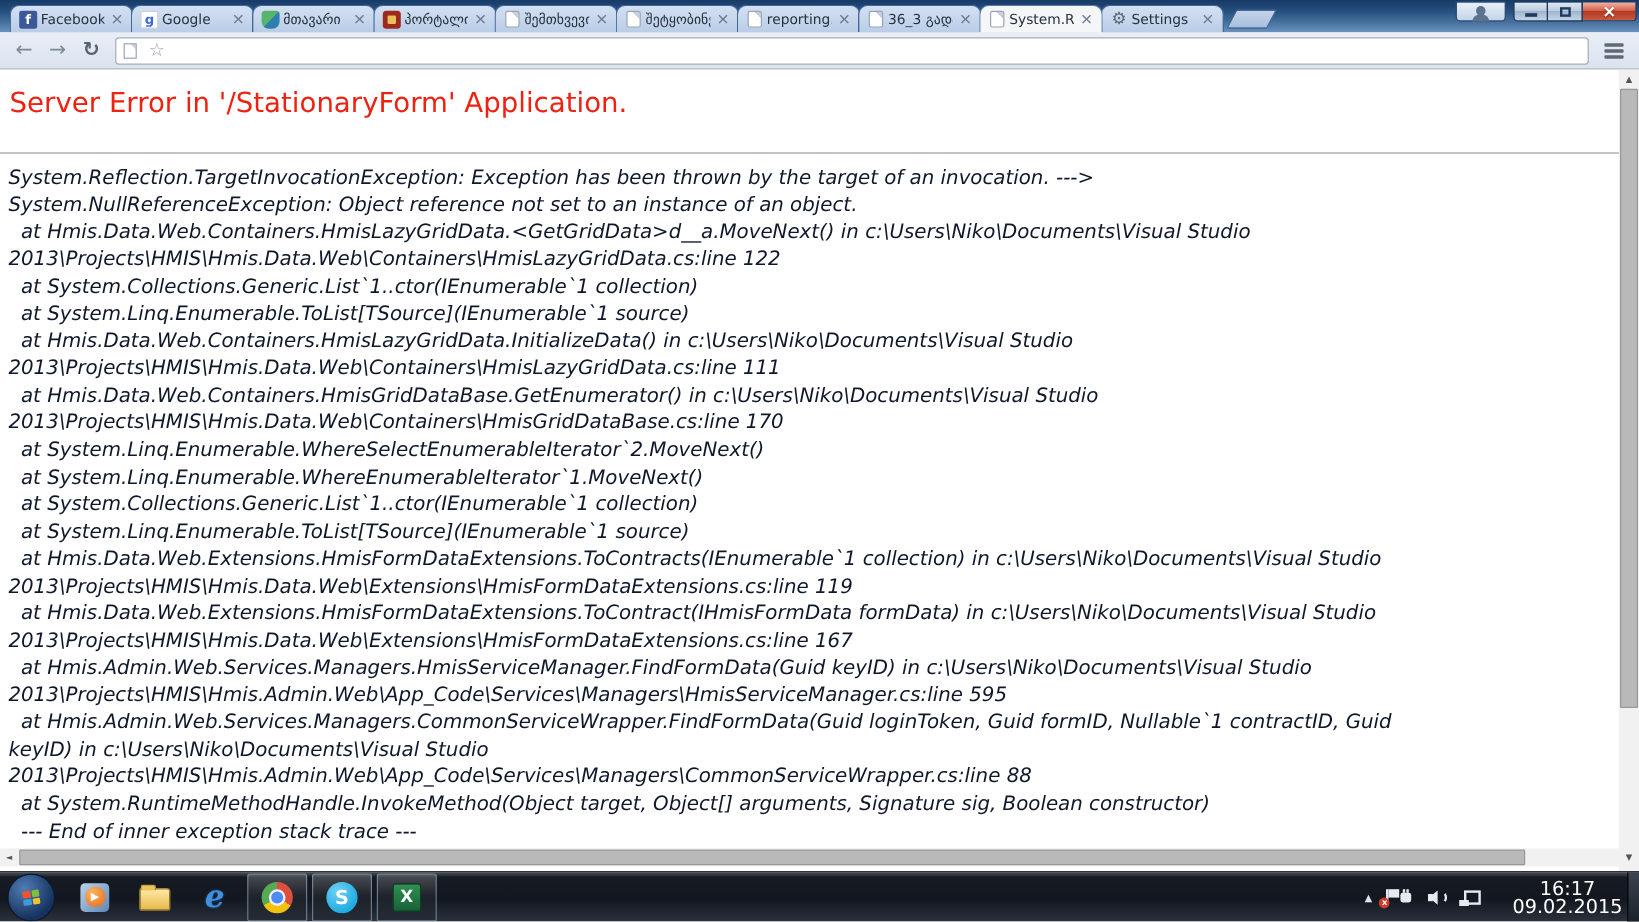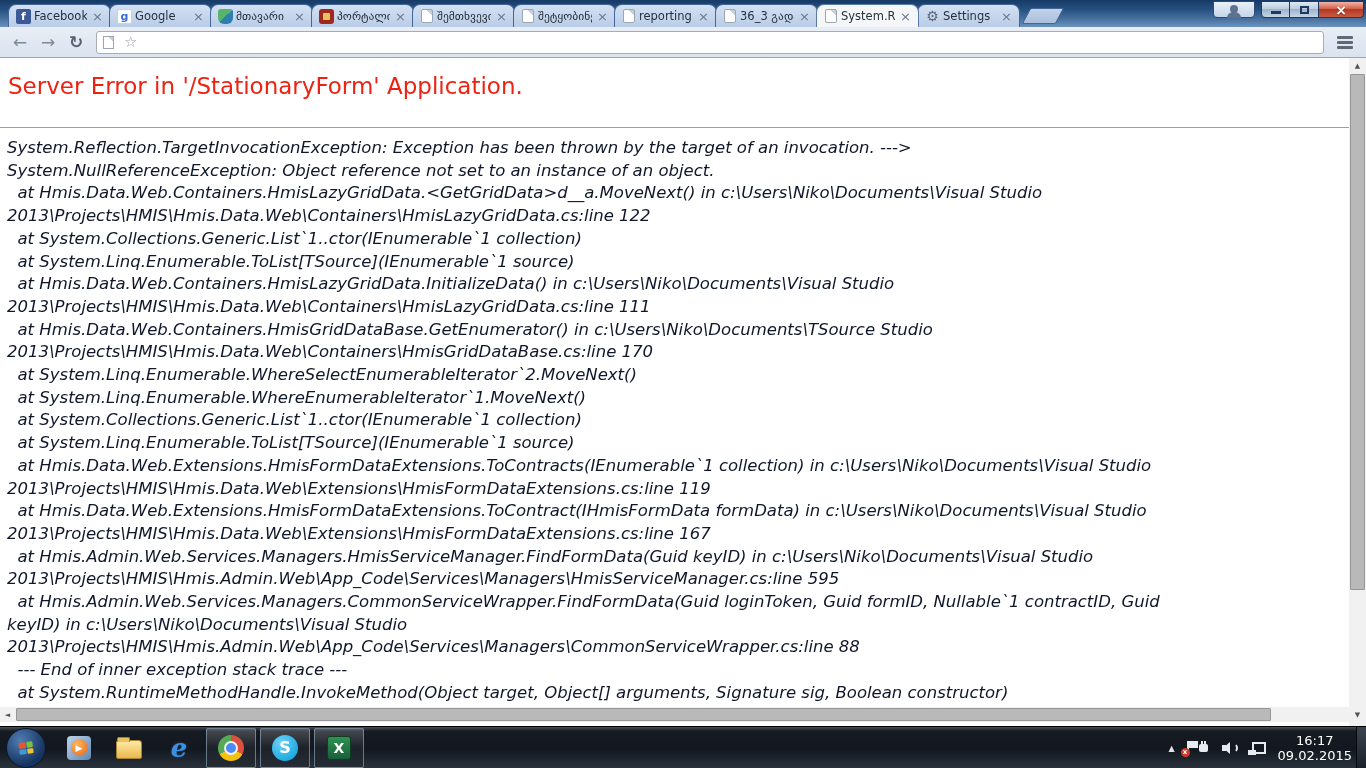--- a/index.html
+++ b/index.html
@@ -133,21 +133,21 @@
   .ico-plug::after { content:""; position:absolute; left:5px; top:0; width:2px; height:3px; background:#e6ebef;
     box-shadow:3px 0 0 #e6ebef; }
   .ico-vol::before { content:""; position:absolute; left:0; top:4px; width:4px; height:6px; background:#e6ebef; }
   .ico-vol::after { content:""; position:absolute; left:1px; top:1px; border-top:6px solid transparent;
     border-bottom:6px solid transparent; border-right:7px solid #e6ebef; }
   .vol-wave { position:absolute; left:10px; top:2px; width:6px; height:10px; border:2px solid #e6ebef;
     border-left:none; border-radius:0 8px 8px 0; border-top-color:transparent; border-bottom-color:transparent; }
   .ico-net::before { content:""; position:absolute; left:4px; top:1px; width:10px; height:8px;
     border:2px solid #e6ebef; background:transparent; }
   .ico-net::after { content:""; position:absolute; left:0; bottom:0; width:8px; height:5px; background:#e6ebef; }
-  .clock { color:#fff; font-size:13px; text-align:center; line-height:15px; margin-left:4px; }
+  .clock { color:#fff; font-size:16px; text-align:center; line-height:15px; margin-left:18px; }
   .show-desktop { position:absolute; right:0; top:0; width:10px; height:42px; border-left:1px solid #05080c;
     background:linear-gradient(180deg,#3a4450,#1a2028); }
 </style>
 </head>
 <body>
 
 <div id="window">
 
   <div class="tabstrip">
     <div class="tabs-row">
@@ -253,37 +253,37 @@
     <hr class="rule">
     <div class="stack">
       <div class="sline">System.Reflection.TargetInvocationException: Exception has been thrown by the target of an invocation. ---&gt;</div>
       <div class="sline">System.NullReferenceException: Object reference not set to an instance of an object.</div>
       <div class="sline">  at Hmis.Data.Web.Containers.HmisLazyGridData.&lt;GetGridData&gt;d__a.MoveNext() in c:\Users\Niko\Documents\Visual Studio</div>
       <div class="sline">2013\Projects\HMIS\Hmis.Data.Web\Containers\HmisLazyGridData.cs:line 122</div>
       <div class="sline">  at System.Collections.Generic.List`1..ctor(IEnumerable`1 collection)</div>
       <div class="sline">  at System.Linq.Enumerable.ToList[TSource](IEnumerable`1 source)</div>
       <div class="sline">  at Hmis.Data.Web.Containers.HmisLazyGridData.InitializeData() in c:\Users\Niko\Documents\Visual Studio</div>
       <div class="sline">2013\Projects\HMIS\Hmis.Data.Web\Containers\HmisLazyGridData.cs:line 111</div>
-      <div class="sline">  at Hmis.Data.Web.Containers.HmisGridDataBase.GetEnumerator() in c:\Users\Niko\Documents\TSource Studio</div>
+      <div class="sline">  at Hmis.Data.Web.Containers.HmisGridDataBase.GetEnumerator() in c:\Users\Niko\Documents\Visual Studio</div>
       <div class="sline">2013\Projects\HMIS\Hmis.Data.Web\Containers\HmisGridDataBase.cs:line 170</div>
       <div class="sline">  at System.Linq.Enumerable.WhereSelectEnumerableIterator`2.MoveNext()</div>
       <div class="sline">  at System.Linq.Enumerable.WhereEnumerableIterator`1.MoveNext()</div>
       <div class="sline">  at System.Collections.Generic.List`1..ctor(IEnumerable`1 collection)</div>
       <div class="sline">  at System.Linq.Enumerable.ToList[TSource](IEnumerable`1 source)</div>
       <div class="sline">  at Hmis.Data.Web.Extensions.HmisFormDataExtensions.ToContracts(IEnumerable`1 collection) in c:\Users\Niko\Documents\Visual Studio</div>
       <div class="sline">2013\Projects\HMIS\Hmis.Data.Web\Extensions\HmisFormDataExtensions.cs:line 119</div>
       <div class="sline">  at Hmis.Data.Web.Extensions.HmisFormDataExtensions.ToContract(IHmisFormData formData) in c:\Users\Niko\Documents\Visual Studio</div>
       <div class="sline">2013\Projects\HMIS\Hmis.Data.Web\Extensions\HmisFormDataExtensions.cs:line 167</div>
       <div class="sline">  at Hmis.Admin.Web.Services.Managers.HmisServiceManager.FindFormData(Guid keyID) in c:\Users\Niko\Documents\Visual Studio</div>
       <div class="sline">2013\Projects\HMIS\Hmis.Admin.Web\App_Code\Services\Managers\HmisServiceManager.cs:line 595</div>
       <div class="sline">  at Hmis.Admin.Web.Services.Managers.CommonServiceWrapper.FindFormData(Guid loginToken, Guid formID, Nullable`1 contractID, Guid</div>
       <div class="sline">keyID) in c:\Users\Niko\Documents\Visual Studio</div>
       <div class="sline">2013\Projects\HMIS\Hmis.Admin.Web\App_Code\Services\Managers\CommonServiceWrapper.cs:line 88</div>
+      <div class="sline">  at System.RuntimeMethodHandle.InvokeMethod(Object target, Object[] arguments, Signature sig, Boolean constructor)</div>
       <div class="sline">  --- End of inner exception stack trace ---</div>
-      <div class="sline">  at System.RuntimeMethodHandle.InvokeMethod(Object target, Object[] arguments, Signature sig, Boolean constructor)</div>
     </div>
 
     <div class="vscroll">
       <div class="arrow up">▲</div>
       <div class="vthumb"></div>
       <div class="arrow down">▼</div>
     </div>
     <div class="hscroll">
       <div class="arrow">◄</div>
       <div class="hthumb"></div>

